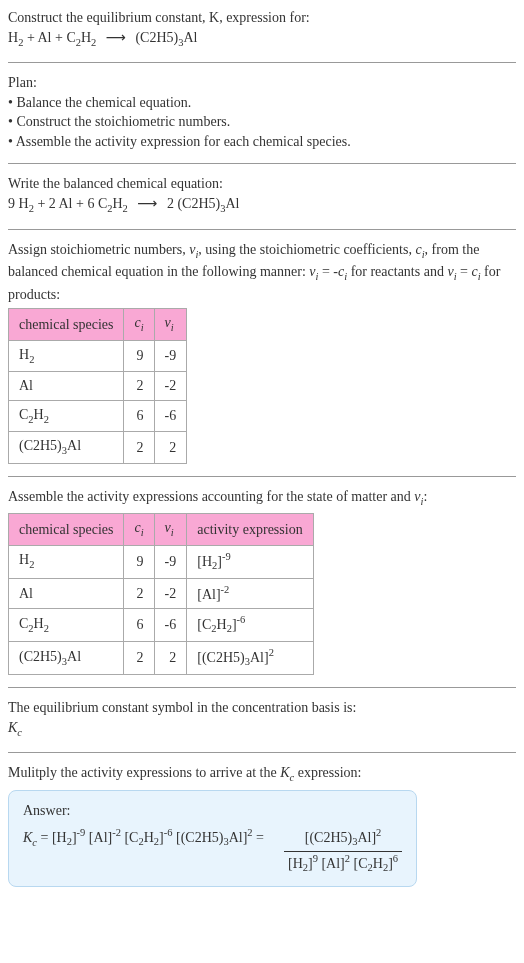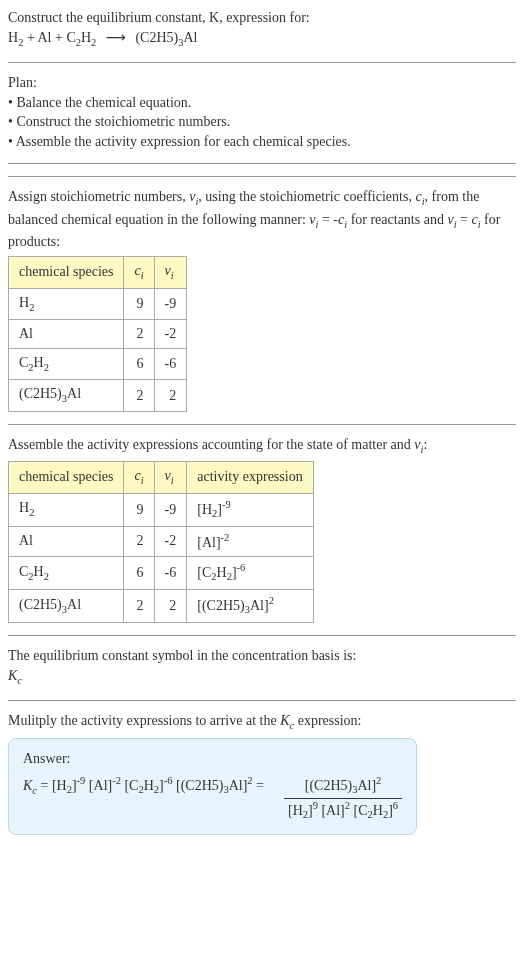--- a/index.html
+++ b/index.html
@@ -38,21 +38,21 @@
   border-collapse: collapse;
   margin-top: 4px;
 }
 td, th {
   border: 1px solid #aaa;
   padding: 4px 10px;
   text-align: left;
   font-weight: normal;
 }
 .header-row td {
-  background: #fef9c3;
+  background: #f9a8d4;
 }
 .num {
   text-align: right;
 }
 .answer-box {
   background: #e8f4fd;
   border: 1px solid #b8d8f0;
   border-radius: 8px;
   padding: 10px 14px;
   display: inline-block;
@@ -100,20 +100,24 @@
 <div class="section">
   <div>Plan:</div>
   <div>• Balance the chemical equation.</div>
   <div>• Construct the stoichiometric numbers.</div>
   <div>• Assemble the activity expression for each chemical species.</div>
 </div>
 
 <hr>
 
 <div class="section">
+  <div>Write the balanced chemical equation:</div>
+  <div class="equation">
+    9 H<sub>2</sub> + 2 Al + 6 C<sub>2</sub>H<sub>2</sub> <span class="arrow">⟶</span> 2 (C2H5)<sub>3</sub>Al
+  </div>
 </div>
 
 <hr>
 
 <div class="section">
   <div>
     Assign stoichiometric numbers, <span class="italic">ν<sub>i</sub></span>, using the stoichiometric coefficients, <span class="italic">c<sub>i</sub></span>, from the balanced chemical equation in the following manner: <span class="italic">ν<sub>i</sub></span> = -<span class="italic">c<sub>i</sub></span> for reactants and <span class="italic">ν<sub>i</sub></span> = <span class="italic">c<sub>i</sub></span> for products:
   </div>
   <table>
     <tbody>

